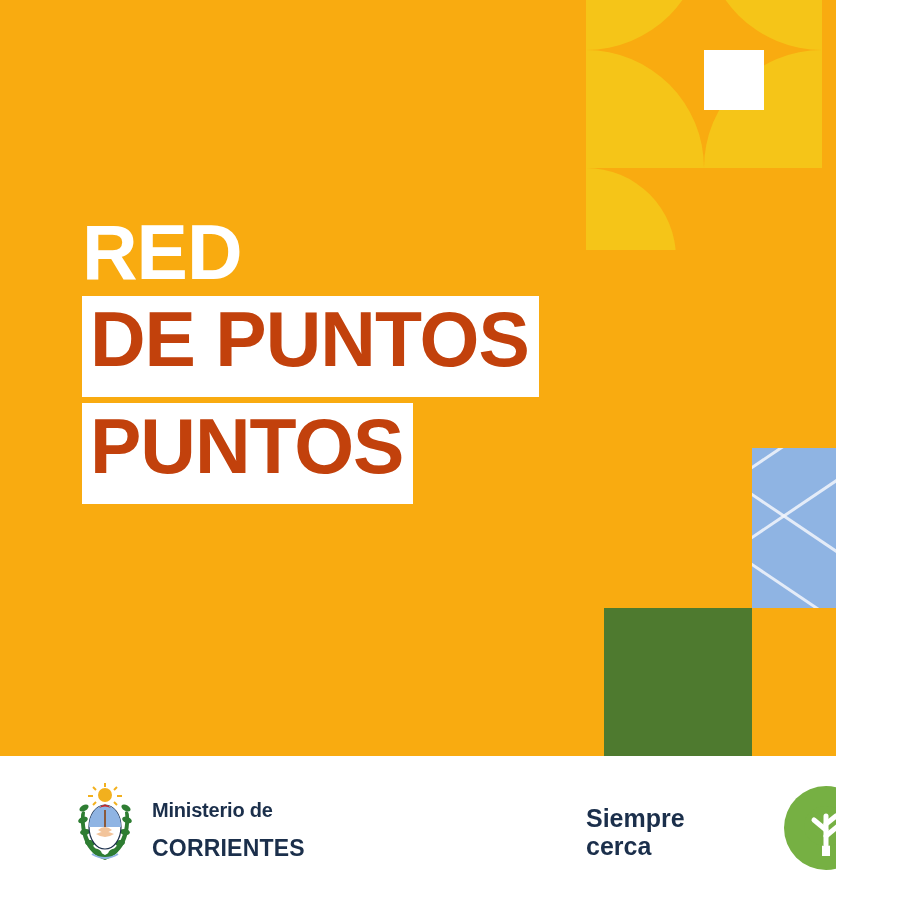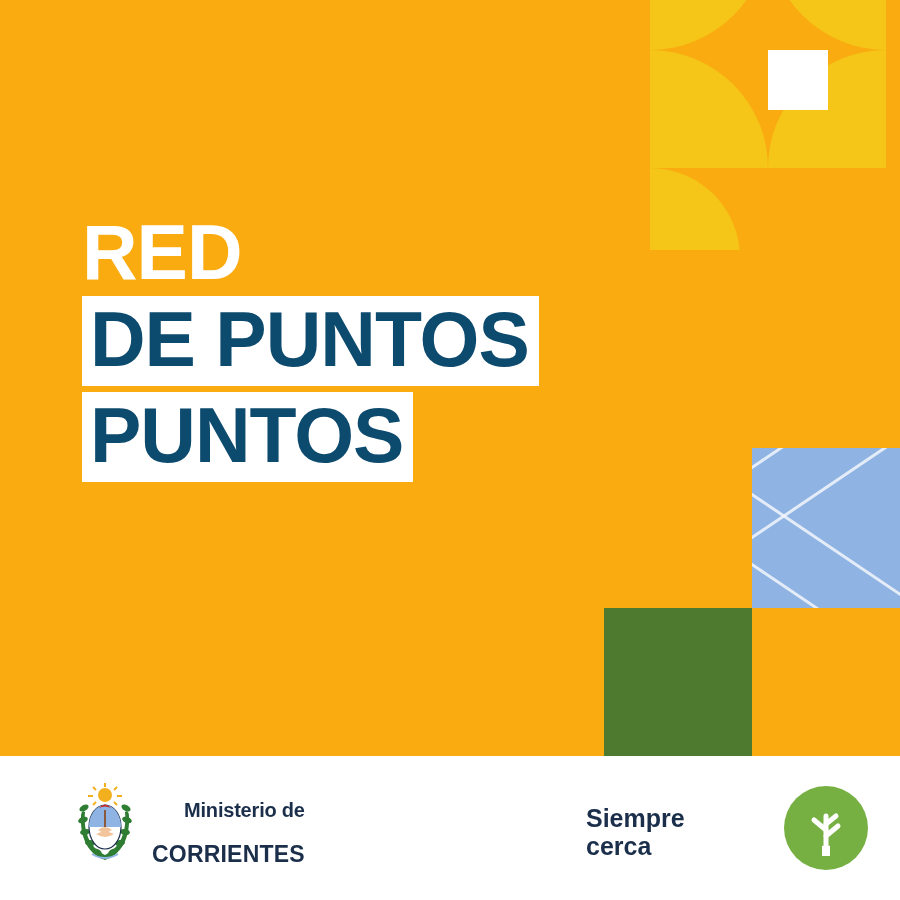--- a/index.html
+++ b/index.html
@@ -5,21 +5,21 @@
   html, body {
     margin: 0;
     padding: 0;
     background: #ffffff;
   }
   body {
     font-family: "Liberation Sans", sans-serif;
   }
   #poster {
     position: relative;
-    width: 900px;
+    width: 836px;
     height: 900px;
     overflow: hidden;
     background: #f9ab10;
   }
 
   
   .deco-top {
     position: absolute;
     top: 0;
     right: 0;
@@ -139,24 +139,24 @@
     letter-spacing: -1px;
     margin: 0 0 2px 0;
     display: block;
     white-space: nowrap;
   }
   .hl-plain {
     color: #ffffff;
     padding: 2px 0 4px 0;
   }
   .hl-hilite {
-    color: #0c4a6e;
+    color: #c2410c;
     background: #ffffff;
     display: inline-block;
-    padding: 7px 10px 9px 8px;
+    padding: 7px 10px 20px 8px;
     margin-bottom: 6px;
   }
 
   
   .footer {
     position: absolute;
     left: 0;
     bottom: 0;
     width: 900px;
     height: 144px;
@@ -182,28 +182,27 @@
     left: 152px;
     top: 42px;
     color: #1b2f4b;
     line-height: 1.22;
   }
   .ministry .l1, .ministry .l2 {
     font-size: 20px;
     font-weight: bold;
     letter-spacing: -0.2px;
     display: block;
-    text-align: right;
   }
   .ministry .l3 {
     font-size: 23px;
     font-weight: bold;
     letter-spacing: 0.2px;
     display: block;
-    margin-top: 18px;
+    margin-top: 12px;
   }
 
   .slogan {
     position: absolute;
     left: 586px;
     top: 48px;
     color: #1b2f4b;
     font-weight: bold;
     font-size: 25px;
     line-height: 1.12;

